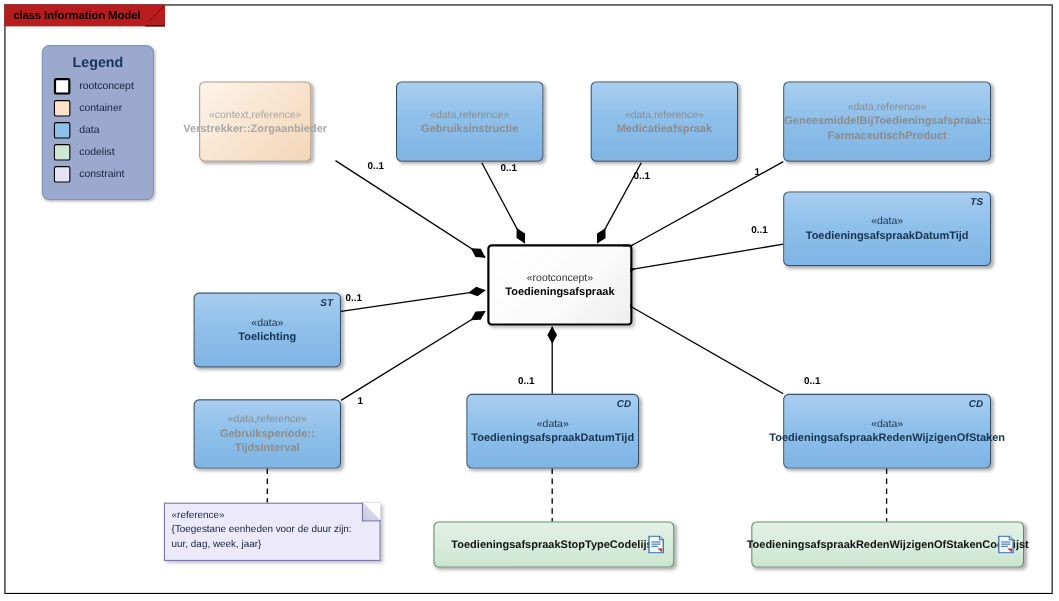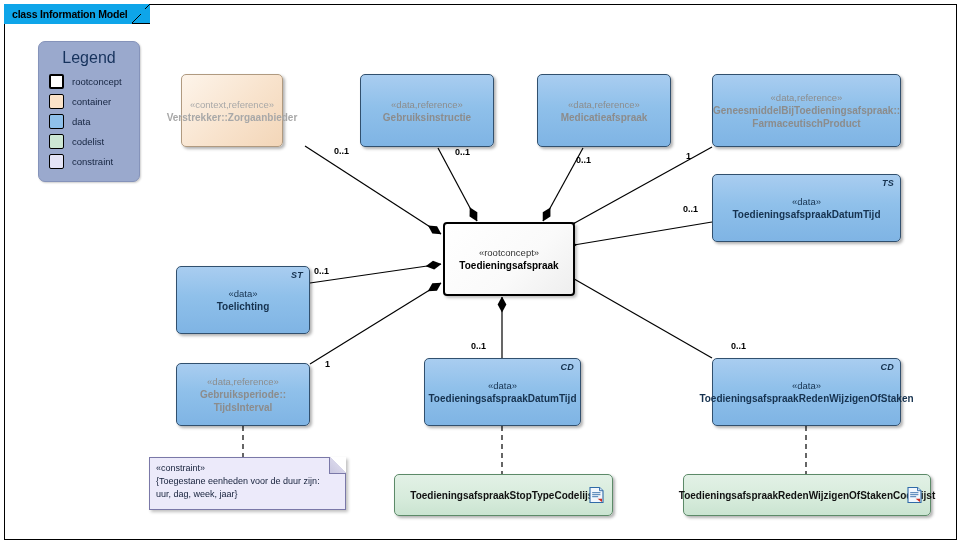--- a/index.html
+++ b/index.html
@@ -20,21 +20,21 @@
     width:953px;height:536px;
     border:1.5px solid #000;
     box-sizing:border-box;
     background:#fff;
   }
   .frame-tab{
     position:absolute;
     left:4px;top:4px;
     height:20px;
     box-sizing:border-box;
-    background:#0ea5e9;
+    background:#b91c1c;
     border-right:none;
     display:flex;align-items:center;
     padding:0 0 0 8px;
     z-index:6;
   }
   .frame-tab-label{
     font-size:10.5px;font-weight:bold;color:#000;
     letter-spacing:-0.2px;white-space:nowrap;padding-right:4px;
   }
   .frame-tab-slant{
@@ -119,21 +119,21 @@
   
   .legend{
     position:absolute;left:38px;top:41px;width:100px;height:139px;
     background:#9aa9cd;
     border:1px solid #8593ba;
     border-radius:7px;
     z-index:3;
     box-shadow:1px 1px 2px rgba(0,0,0,0.2);
   }
   .legend-title{
-    text-align:center;font-size:16px;font-weight:normal;color:#16325c;
+    text-align:center;font-size:13px;font-weight:bold;color:#16325c;
     margin-top:7px;margin-bottom:5px;
   }
   .legend-row{display:flex;align-items:center;margin:0 0 2px 10px;height:18px;}
   .swatch{width:15px;height:15px;border:1.6px solid #000;border-radius:2px;box-sizing:border-box;}
   .legend-label{font-size:9.5px;color:#14233f;margin-left:8px;}
 
   
   .note{
     position:absolute;
     z-index:3;
@@ -309,21 +309,21 @@
         <line x1="3.2" y1="6.2" x2="11.4" y2="6.2"></line>
         <line x1="3.2" y1="8.2" x2="11.4" y2="8.2"></line>
         <line x1="3.2" y1="10.2" x2="9.2" y2="10.2"></line>
       </g>
       <path d="M8.6,12.2 L13,12.2 L13,15.6 Z" fill="#cc2b20"></path>
     </svg>
   </div>
 
   <div class="note" style="left:149px;top:457px;width:197px;height:53px;">
     <span class="fold"></span>
-    <div class="note-line">«constraint»</div>
+    <div class="note-line">«reference»</div>
     <div class="note-line">{Toegestane eenheden voor de duur zijn:</div>
     <div class="note-line">uur, dag, week, jaar}</div>
   </div>
 
   <div class="mult" style="left:334px;top:146px;">0..1</div>
   <div class="mult" style="left:455px;top:147px;">0..1</div>
   <div class="mult" style="left:576px;top:155px;">0..1</div>
   <div class="mult" style="left:686px;top:151px;">1</div>
   <div class="mult" style="left:683px;top:204px;">0..1</div>
   <div class="mult" style="left:314px;top:266px;">0..1</div>

